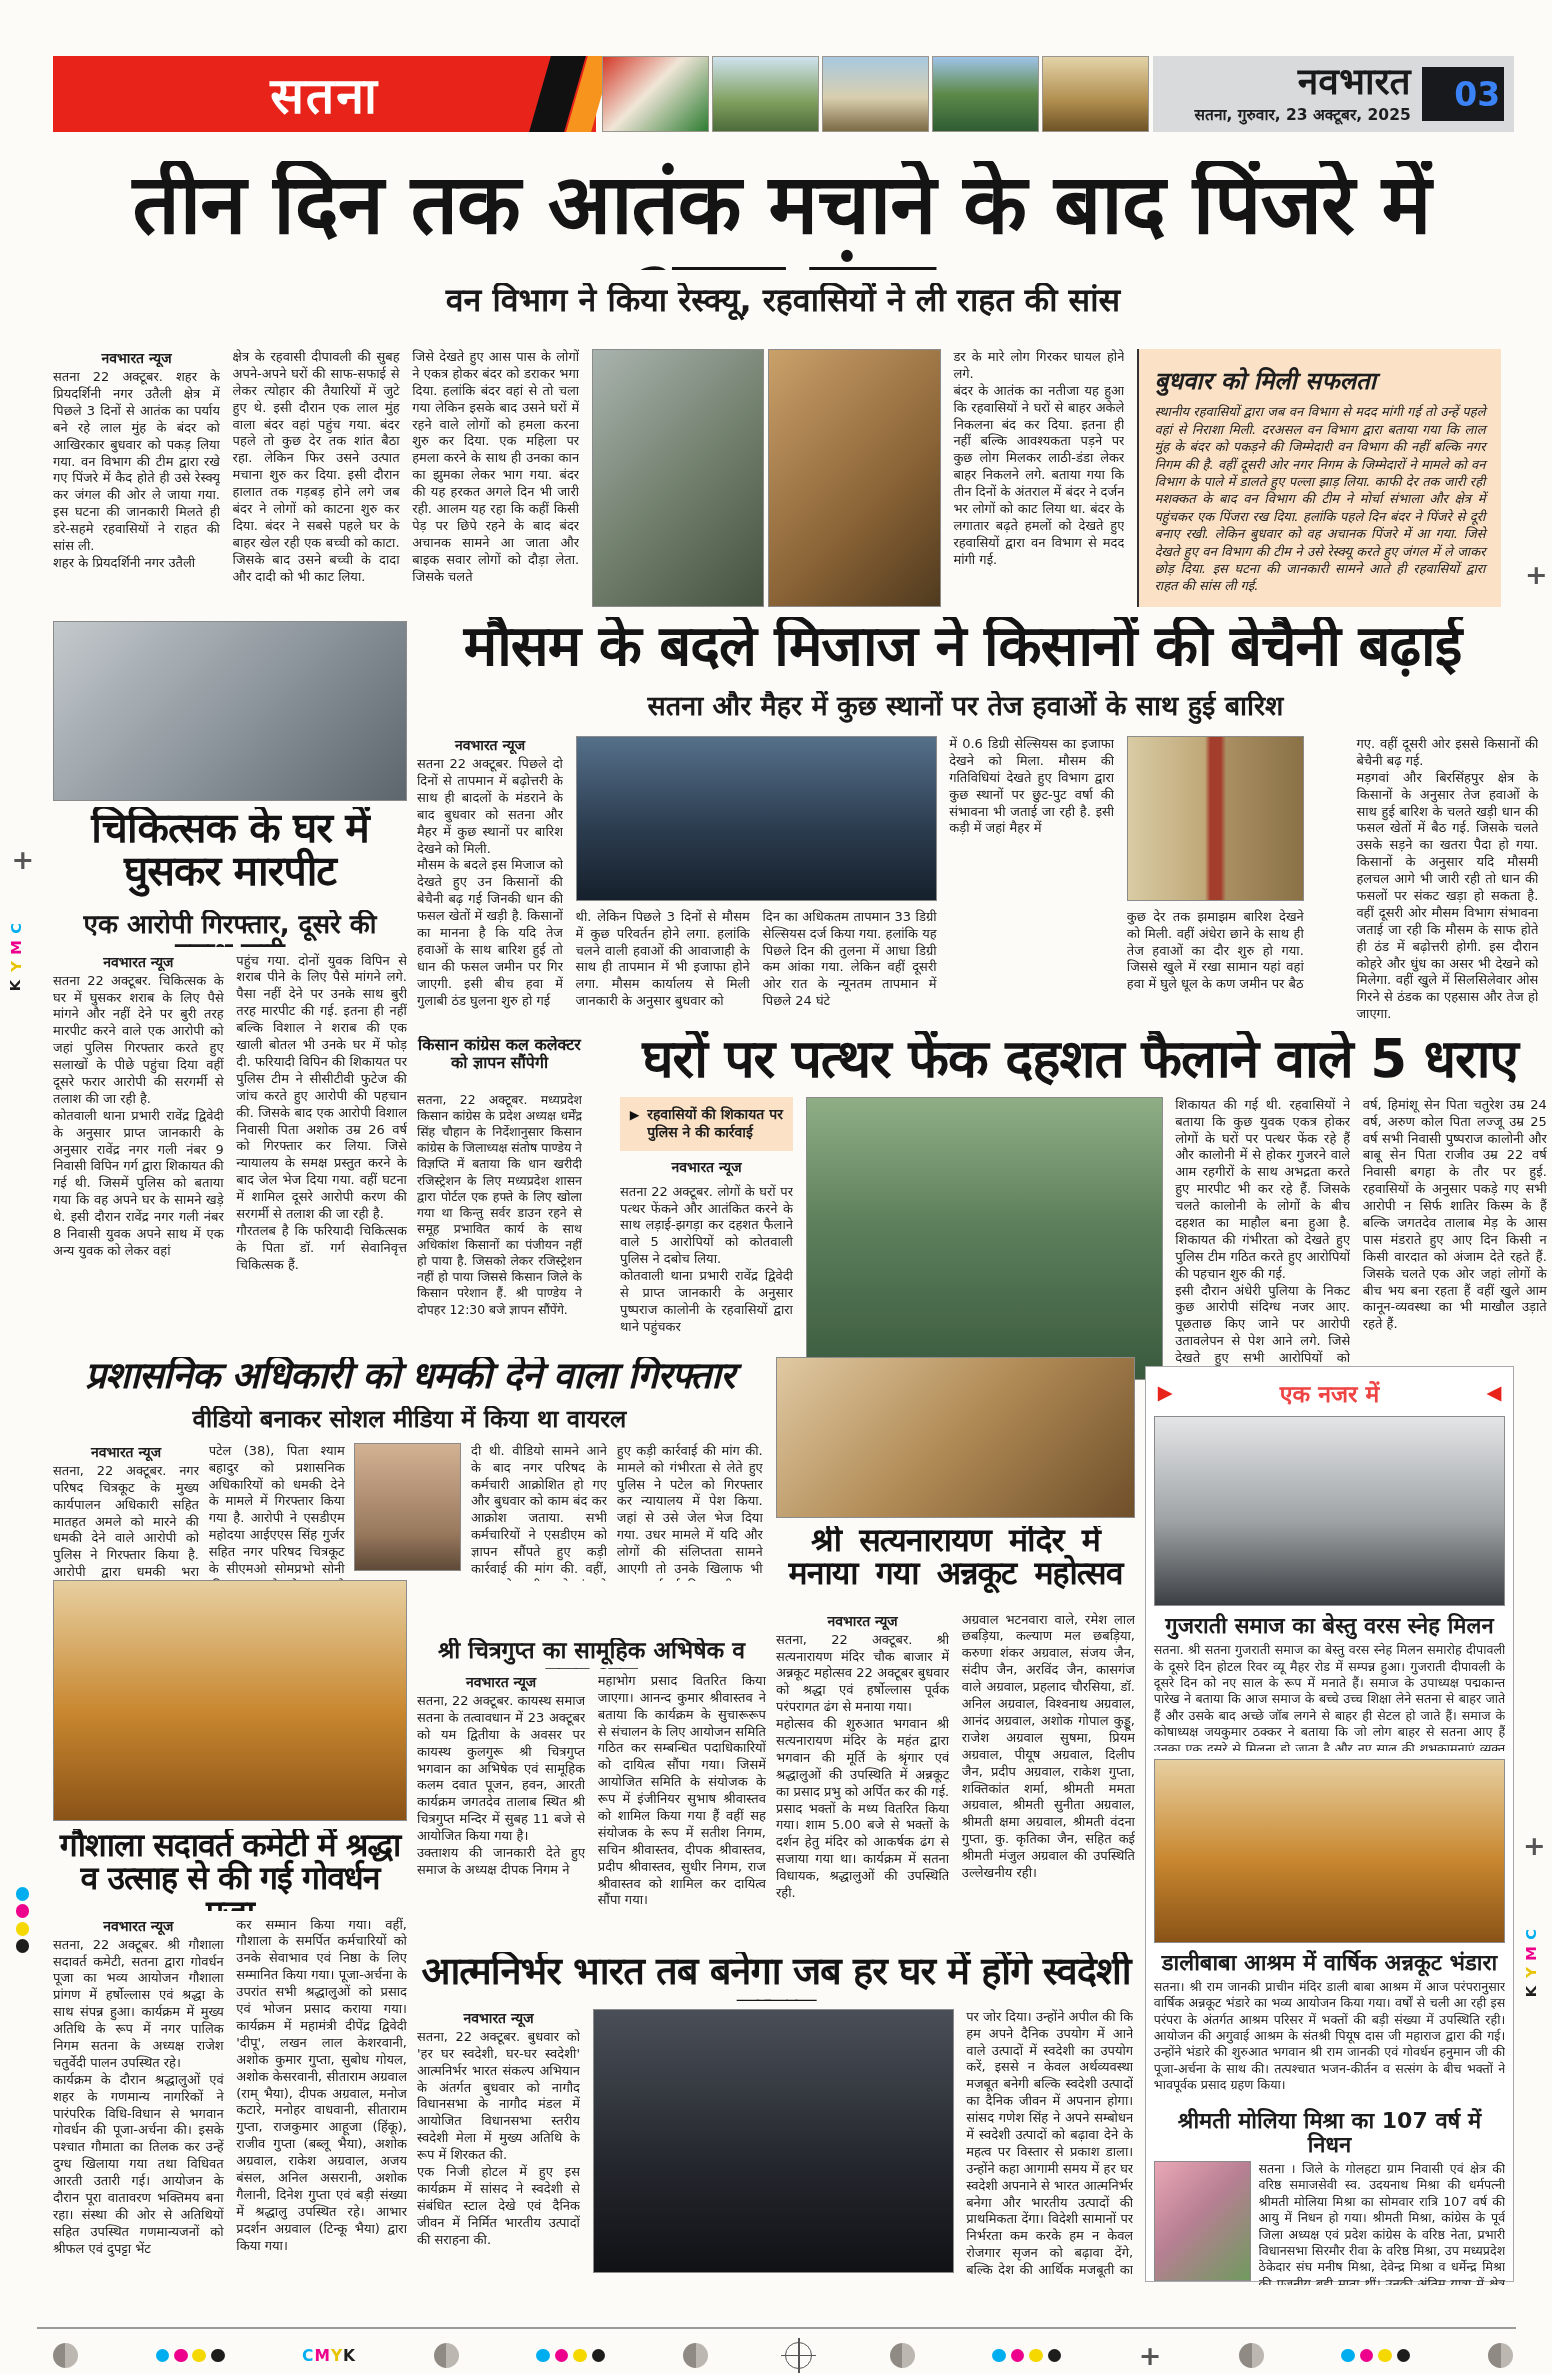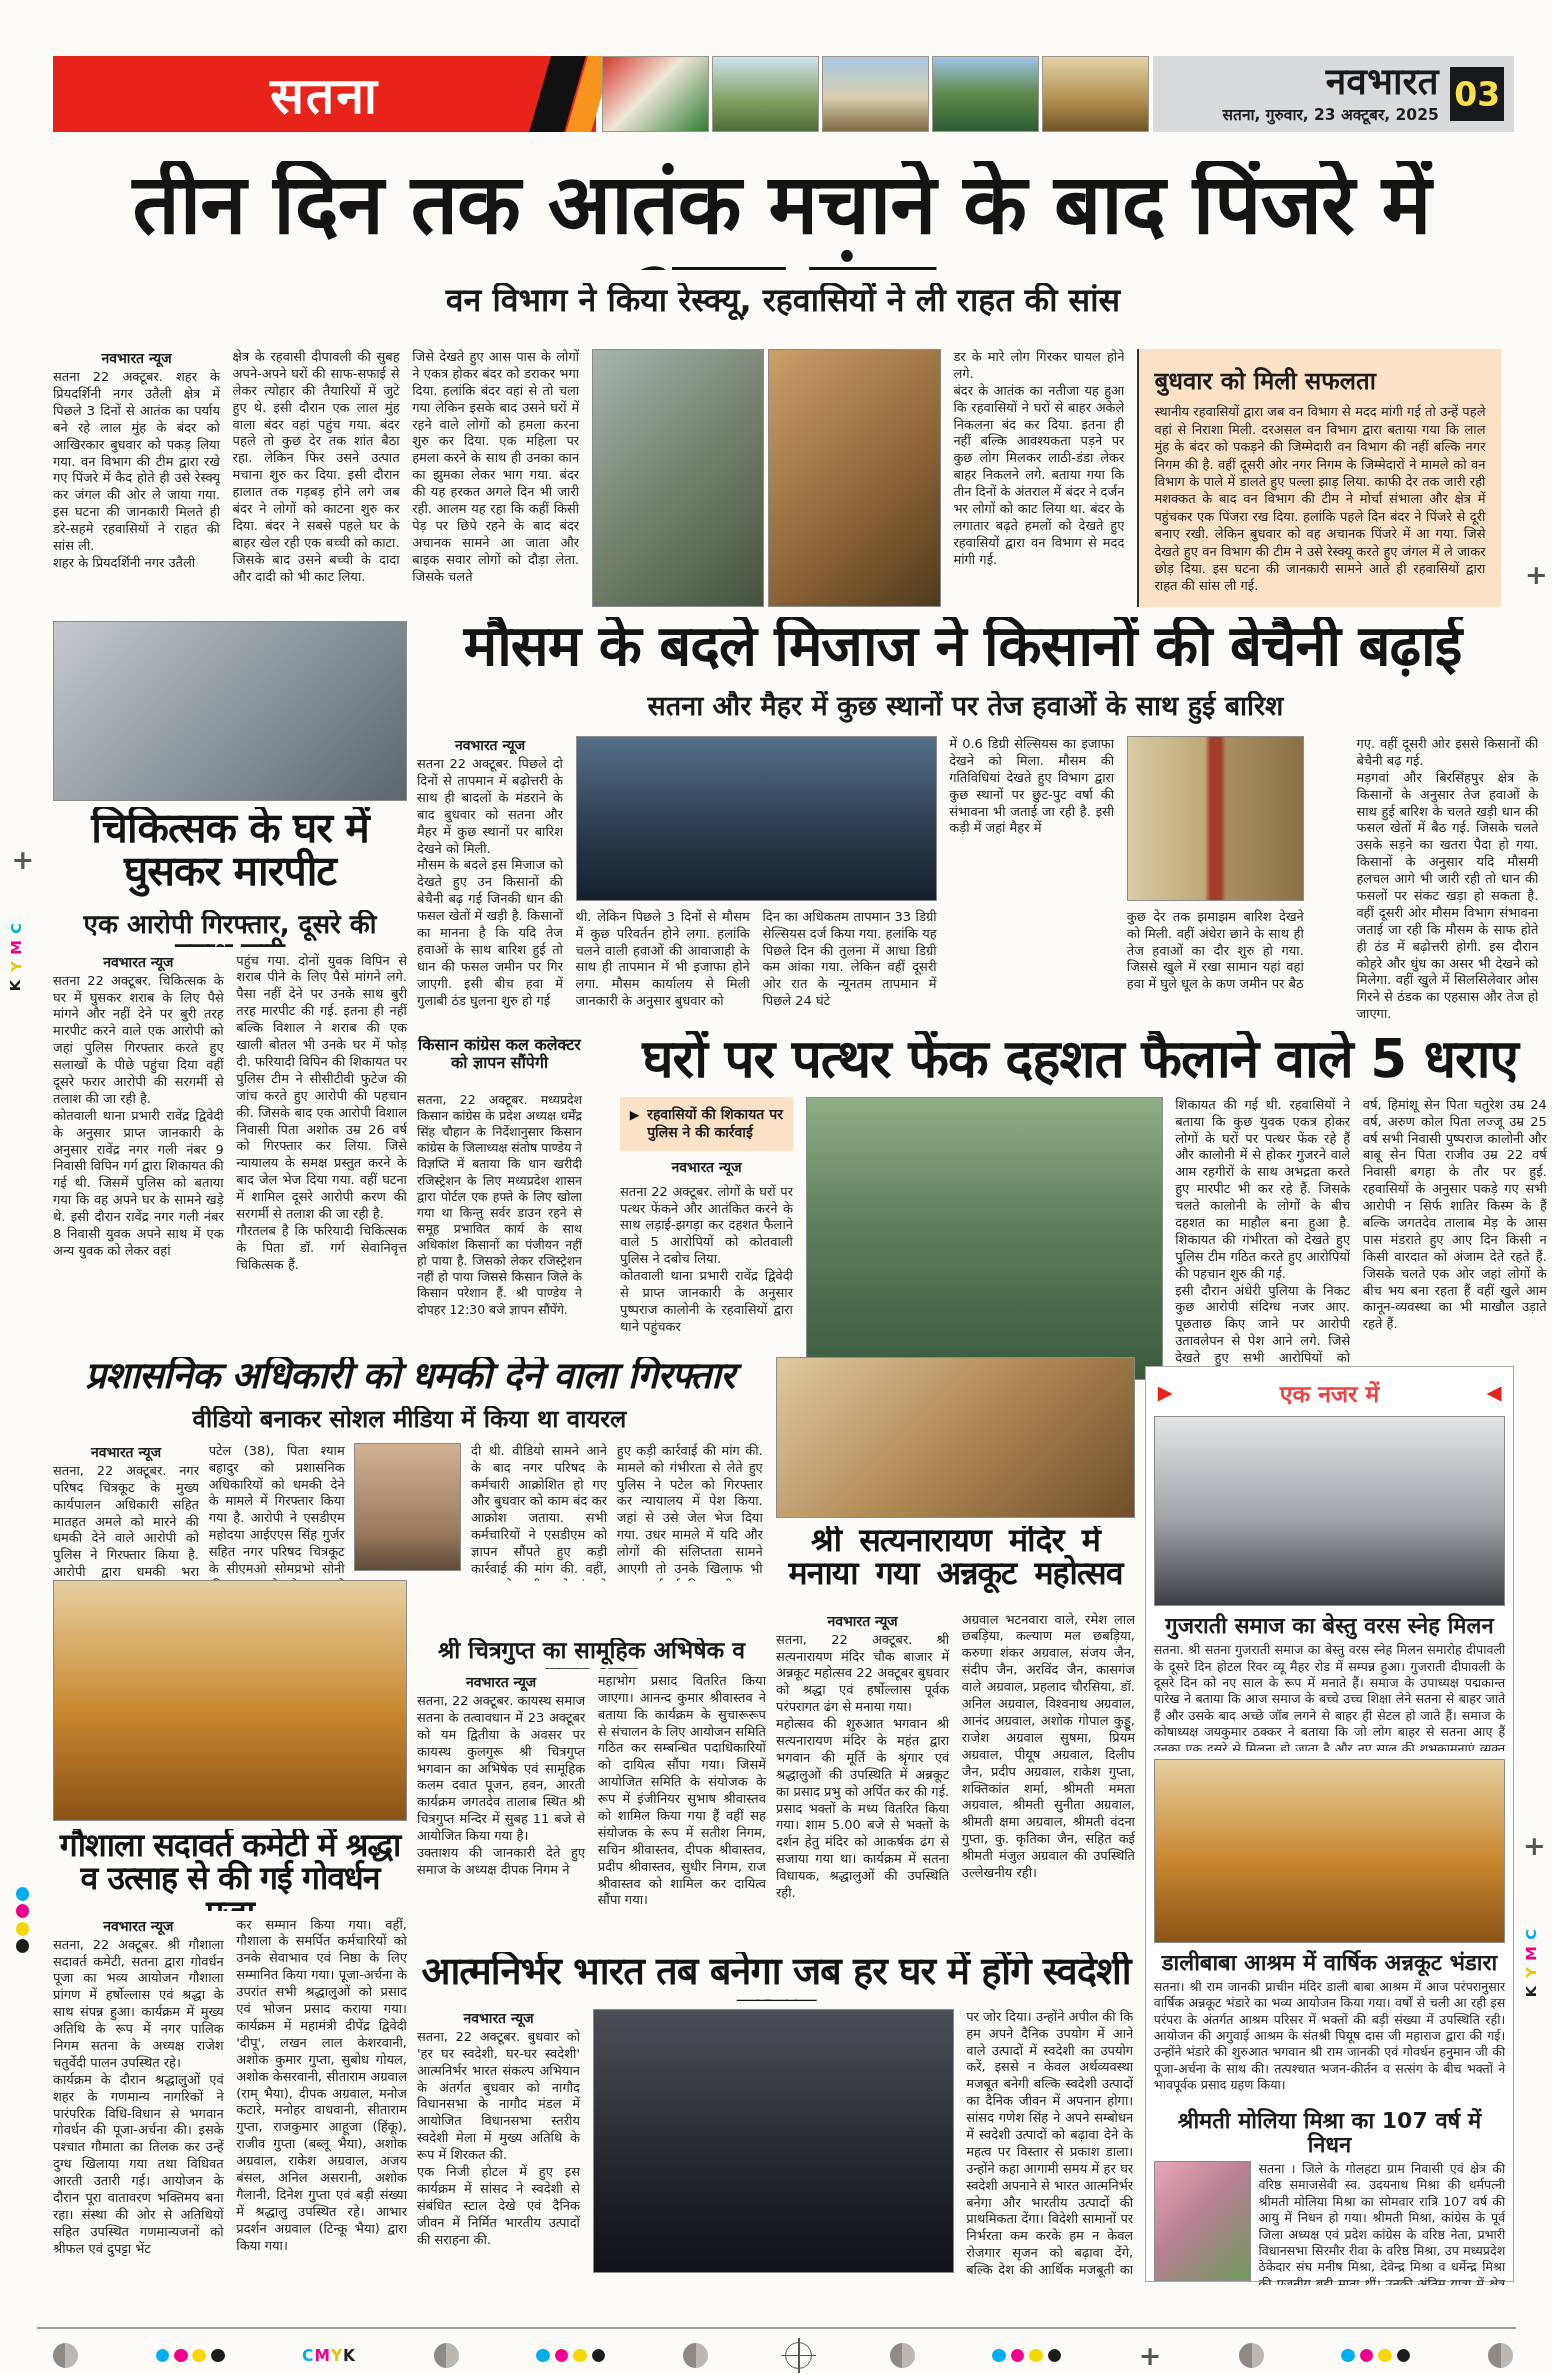--- a/index.html
+++ b/index.html
@@ -12,22 +12,22 @@
   .red-banner .city{color:#fff;font-weight:bold;font-size:50px;letter-spacing:1.9px;}
   .chev{position:absolute;top:0;height:100%;}
   .chev.black{right:21.3px;width:35px;background:#111;transform:skewX(-16deg);}
   .chev.orange{right:-5.8px;width:25px;background:#f7941d;transform:skewX(-16deg);}
   .photo-strip{display:flex;gap:2.9px;}
   .photo-strip .tile{flex:1;border:1px solid #9a968e;}
   .paper-box{background:#d8dadc;display:flex;align-items:center;justify-content:flex-end;gap:11.6px;padding:0 9.7px;box-sizing:border-box;}
   .pmeta{text-align:right;}
   .pname{font-weight:bold;font-size:37px;line-height:1;color:#191919;}
   .pdate{font-weight:bold;font-size:15.5px;margin-top:2.9px;}
-  .pnum{background:#17191c;color:#fde047;font-weight:bold;font-size:33px;width:54px;height:54px;
-        display:flex;align-items:center;justify-content:center;}
+  .pnum{background:#17191c;color:#3b82f6;font-weight:bold;font-size:33px;width:54px;height:54px;
+        display:flex;align-items:center;justify-content:center;padding-left:28px;}
   
   .hl{font-weight:bold;color:#141414;text-align:center;line-height:1.05;letter-spacing:-1px;}
   .sub{font-weight:bold;text-align:center;line-height:1.1;color:#1a1a1a;}
   .byline{font-weight:bold;text-align:center;font-size:14px;margin-bottom:1.9px;}
   .cols{display:flex;gap:12.6px;}
   .tcol{flex:1;font-size:13px;line-height:1.3;text-align:justify;overflow:hidden;}
   .tcol span{white-space:pre-line;}
   .small .tcol,.small{font-size:12.4px;}
   
   .ph{border:1px solid #8b8b8b;box-sizing:border-box;}
@@ -43,21 +43,21 @@
   .ph-field{background:linear-gradient(90deg,#d9cba4 0%,#bfa878 44%,#a33d2c 47%,#a33d2c 53%,#a98f62 56%,#8a7146 100%);}
   .ph-group{background:linear-gradient(180deg,#8fae86 0%,#5d7f5b 45%,#3a5a3e 100%);}
   .ph-mug{background:linear-gradient(180deg,#d3b193 0%,#9a7a5e 70%,#5f4a38 100%);}
   .ph-temple{background:linear-gradient(135deg,#e0c9a2 0%,#b08a55 50%,#6f4f2a 100%);}
   .ph-ritual{background:linear-gradient(180deg,#e7cfa0 0%,#c8872f 55%,#8a5317 100%);}
   .ph-dark{background:linear-gradient(180deg,#4a4f57 0%,#23262c 60%,#101216 100%);}
   .ph-sofa{background:linear-gradient(180deg,#e3e5e6 0%,#9fa3a6 55%,#3c3f43 100%);}
   .ph-portrait{background:linear-gradient(135deg,#e9a7b5 0%,#b77f93 45%,#6f9a5e 100%);}
   
   .peach{background:#fbe2c6;}
-  .lead-box{padding:13.6px 15.5px;box-sizing:border-box;border-left:2.9px solid #333;}
+  .lead-box{padding:13.6px 15.5px;box-sizing:border-box;border-left:2.9px solid #333;font-style:italic;}
   .lead-box .bt{font-weight:bold;font-size:24px;margin-bottom:7.8px;}
   .lead-box .bx{font-size:13px;line-height:1.34;text-align:justify;}
   .kicker{display:flex;gap:7.8px;padding:9.7px;box-sizing:border-box;align-items:flex-start;}
   .kicker .arr{color:#111;font-size:12.6px;line-height:1.4;}
   .kicker .kt{font-weight:bold;font-size:14px;line-height:1.25;}
   
   .nz{border:1px solid #a9a9a9;background:#fff;padding:7.8px;box-sizing:border-box;}
   .nz-head{display:flex;align-items:center;justify-content:space-between;margin:1.9px 3.9px 7.8px;}
   .nz-head .tri{color:#e8231a;font-size:19.4px;line-height:1;}
   .nz-head .nt{color:#ef4444;font-weight:bold;font-size:23px;}

